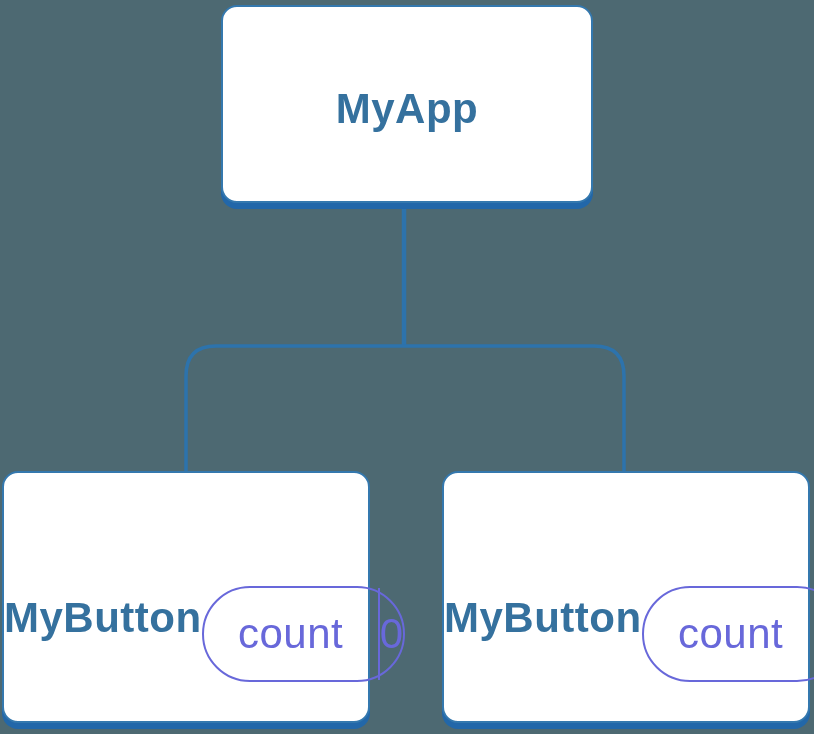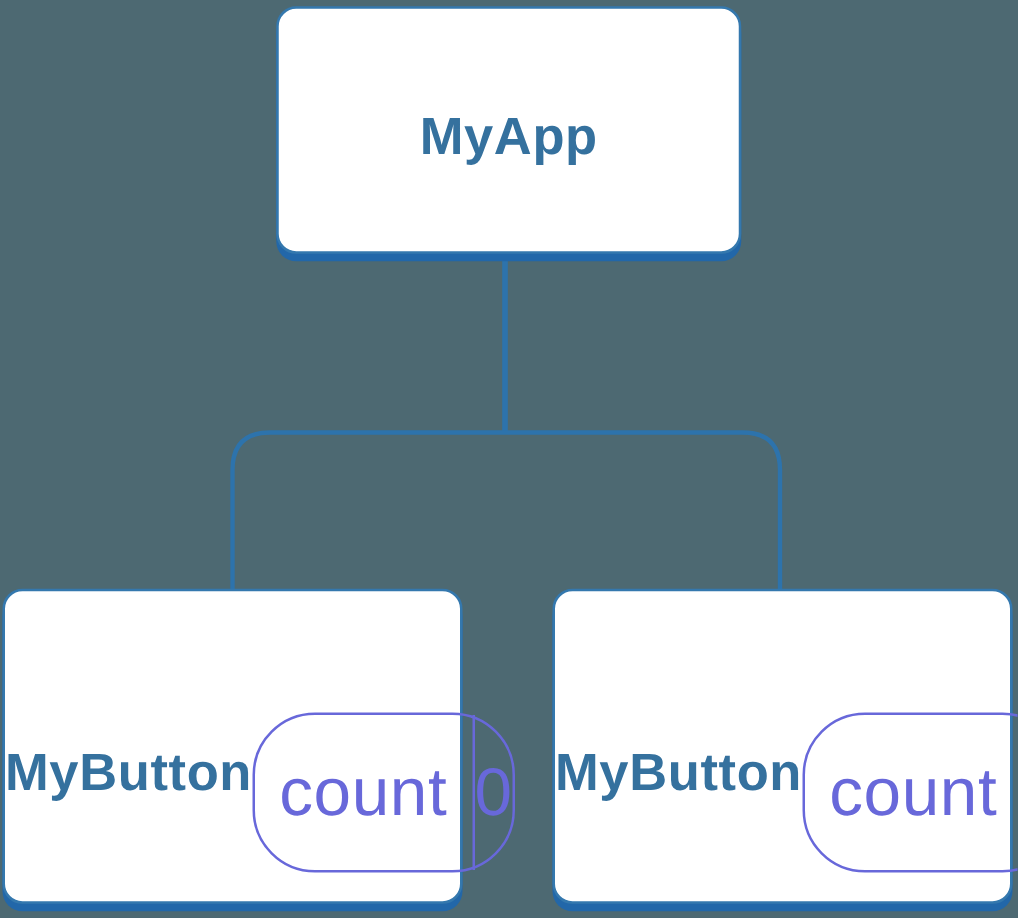--- a/index.html
+++ b/index.html
@@ -64,27 +64,27 @@
     font-weight:700;
     line-height:44px;
     letter-spacing:0.5px;
     white-space:nowrap;
     text-align:right;
   }
   .node-root .node-label{ margin-top:10px; }
   .state-pill{
     box-sizing:border-box;
     margin-top:31px;
-    width:268px; height:128px;
+    width:268px; height:96px;
     border:2px solid var(--state-purple);
     border-radius:50px;
     display:flex;
     align-items:stretch;
     color:var(--state-purple);
-    font-size:54px;
+    font-size:42px;
     background:transparent;
   }
   .state-key{
     box-sizing:border-box;
     width:176px;
     display:flex;
     align-items:center;
     justify-content:center;
     border-right:2px solid var(--state-purple);
     letter-spacing:0.5px;

